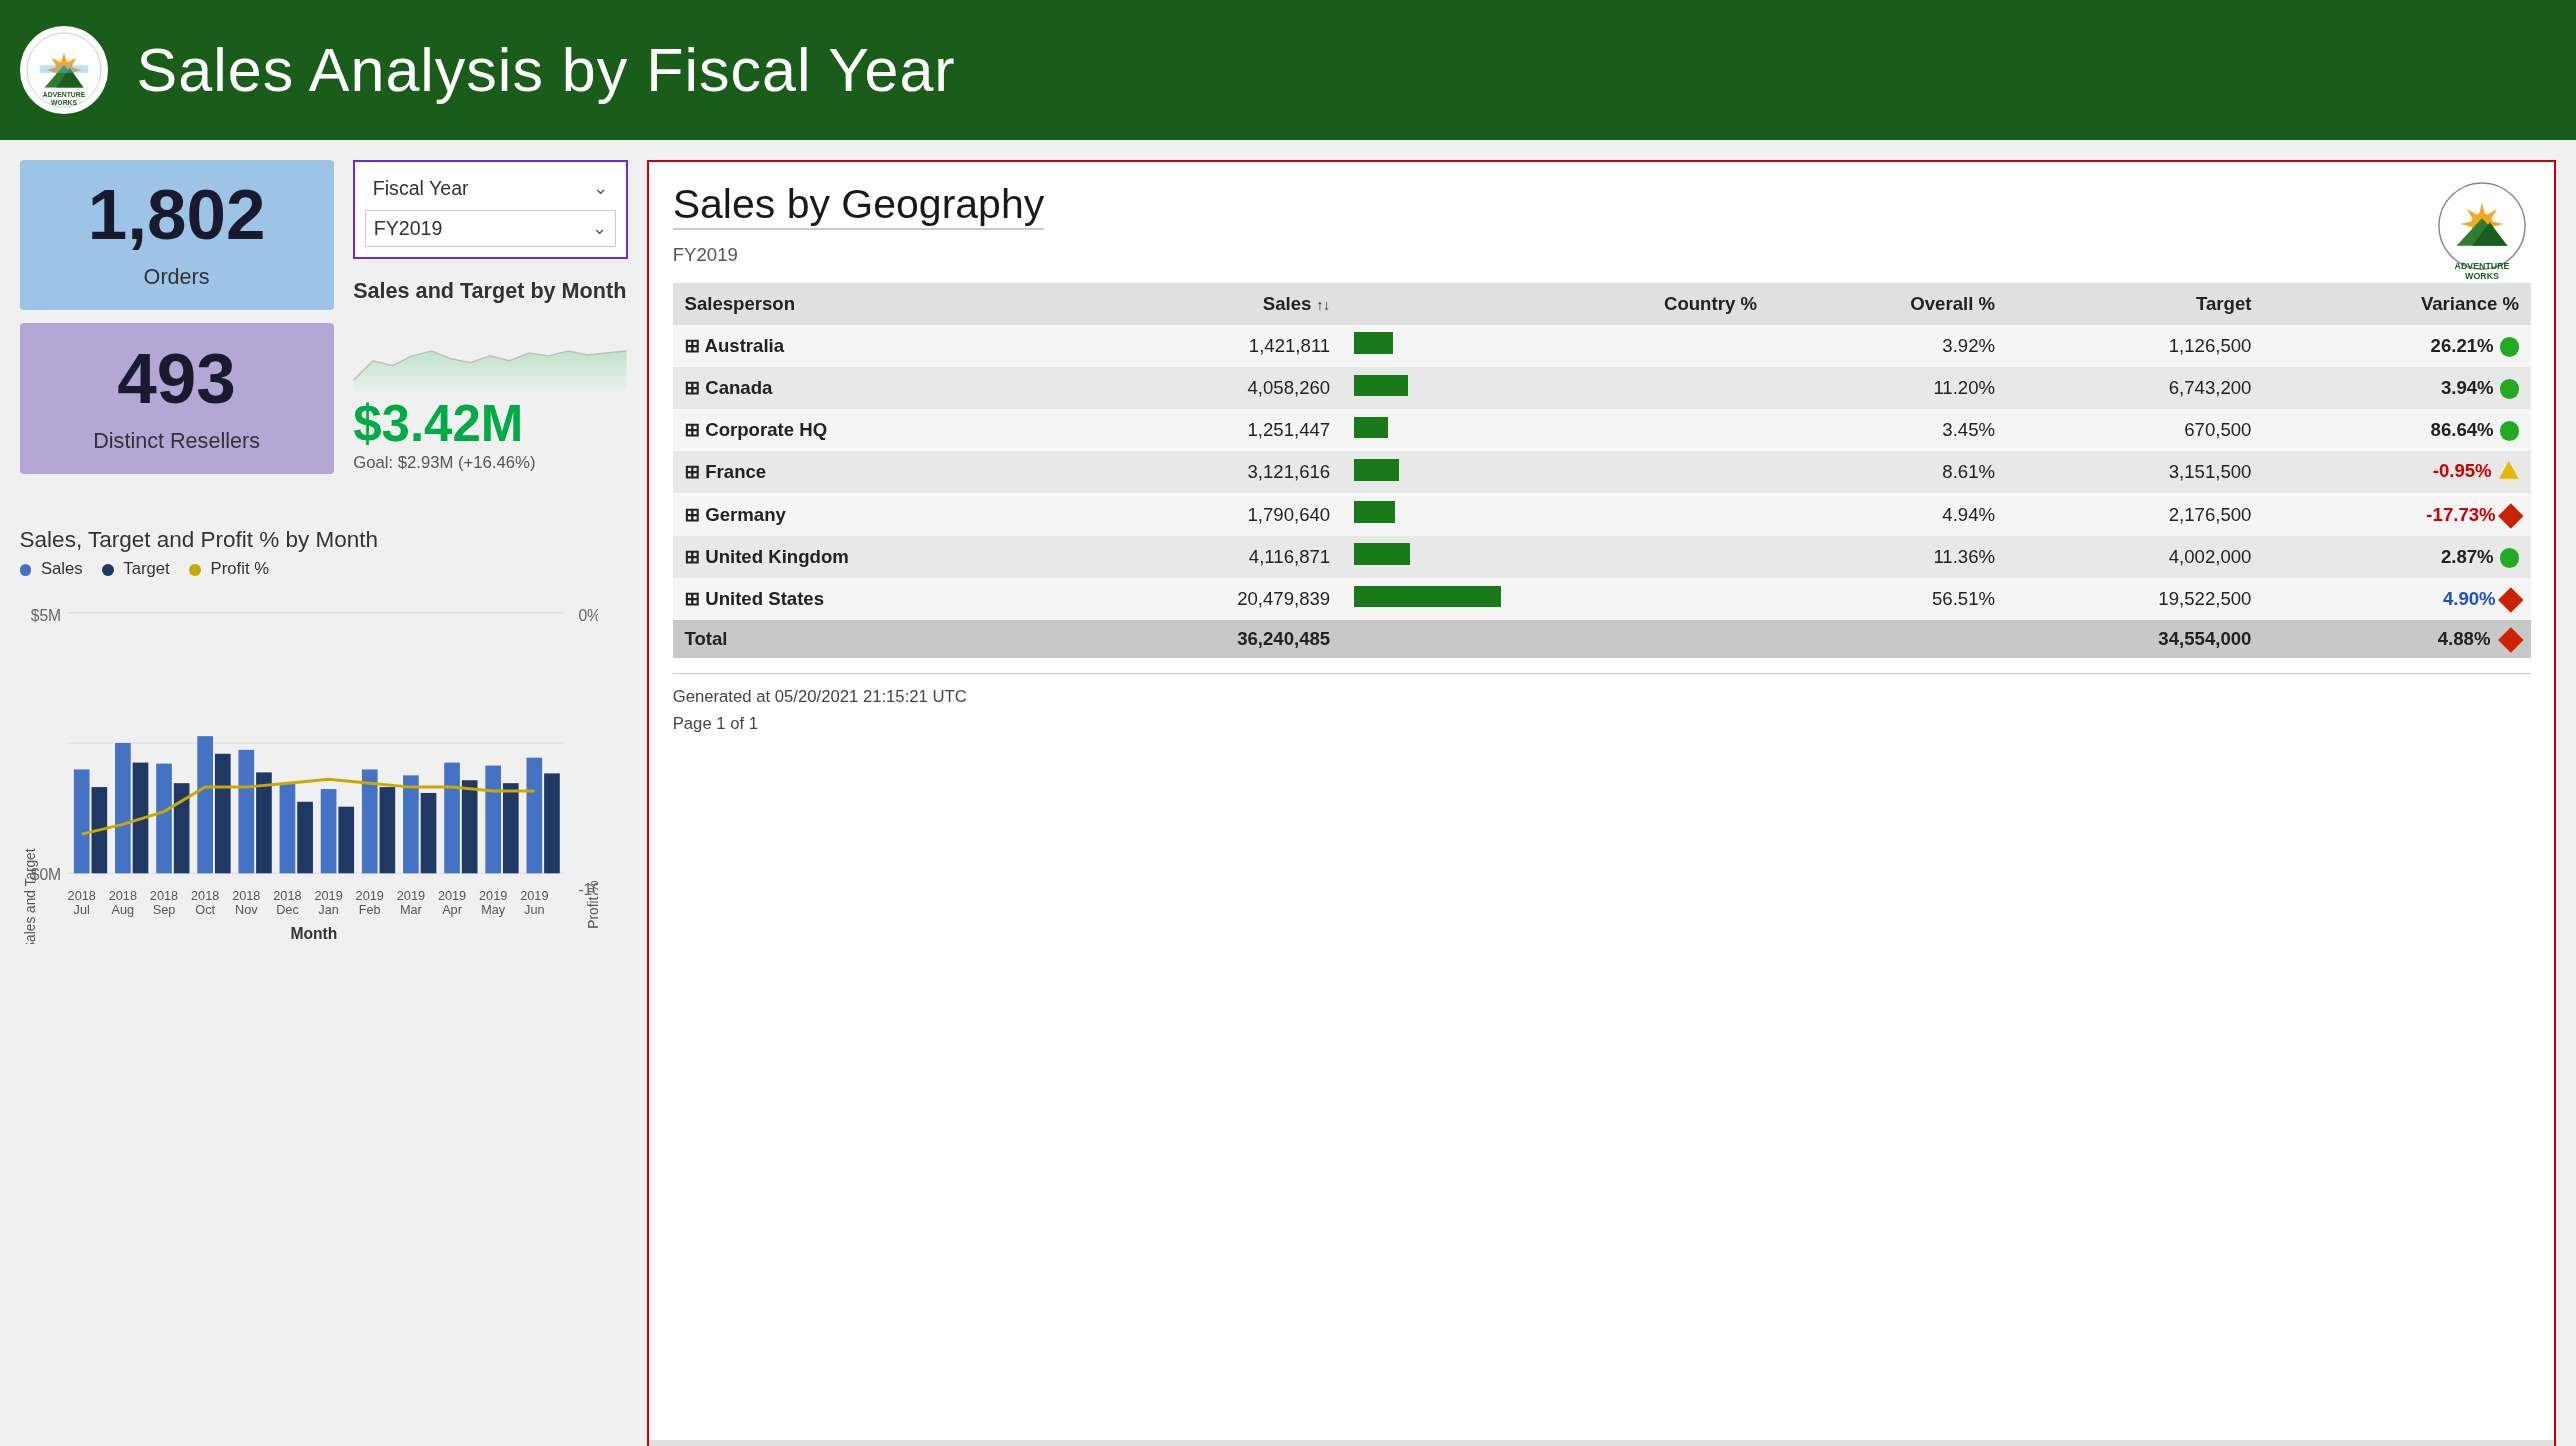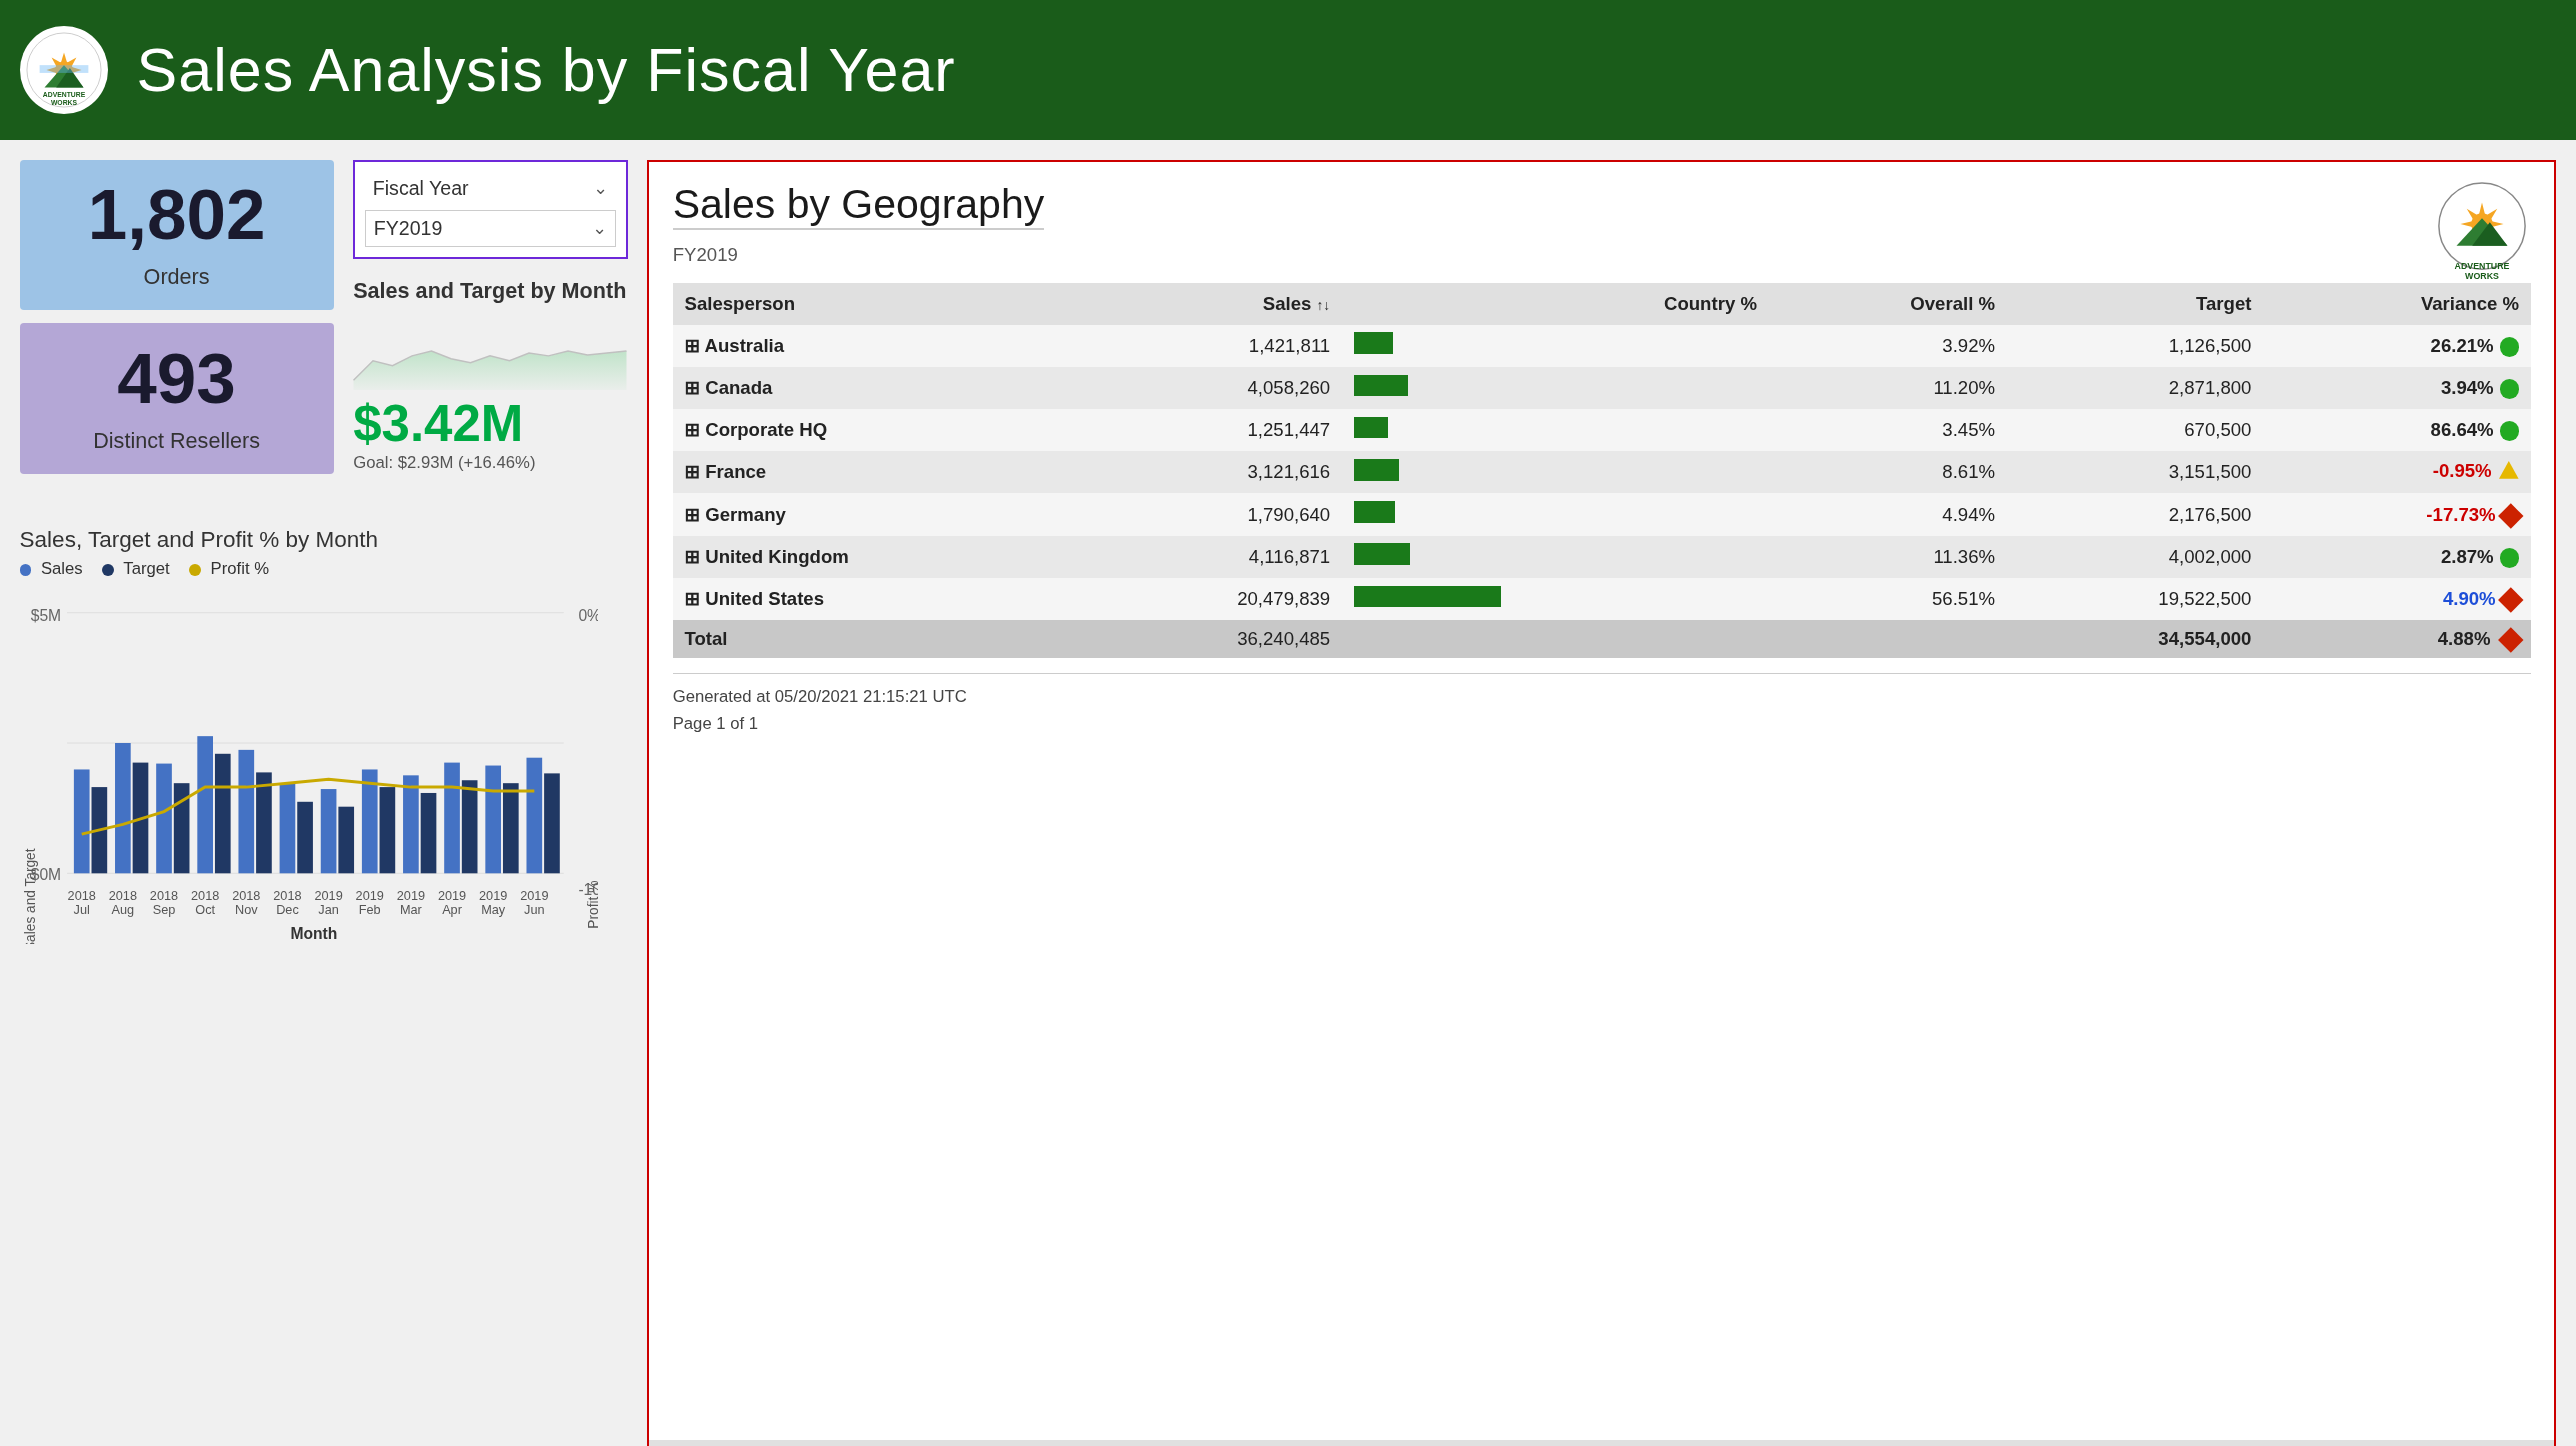--- a/index.html
+++ b/index.html
@@ -465,21 +465,21 @@
             <td class="right">3.92%</td>
             <td class="right">1,126,500</td>
             <td class="right"><span style="color:#222;font-weight:700;">26.21%</span><span style="display:inline-block;width:19.6px;height:19.6px;background:#22aa22;border-radius:50%;vertical-align:middle;margin-left:5.9px;"></span></td>
           </tr>
           <tr>
             <td><strong>⊞ Canada</strong></td>
             <td class="right">4,058,260</td>
             <td><div class="bar" style="width:54px;"></div></td>
             <td class="right"></td>
             <td class="right">11.20%</td>
-            <td class="right">2,871,800</td>
+            <td class="right">6,743,200</td>
             <td class="right"><span style="color:#222;font-weight:700;">3.94%</span><span style="display:inline-block;width:19.6px;height:19.6px;background:#22aa22;border-radius:50%;vertical-align:middle;margin-left:5.9px;"></span></td>
           </tr>
           <tr>
             <td><strong>⊞ Corporate HQ</strong></td>
             <td class="right">1,251,447</td>
             <td><div class="bar" style="width:34px;"></div></td>
             <td class="right"></td>
             <td class="right">3.45%</td>
             <td class="right">670,500</td>
             <td class="right"><span style="color:#222;font-weight:700;">86.64%</span><span style="display:inline-block;width:19.6px;height:19.6px;background:#22aa22;border-radius:50%;vertical-align:middle;margin-left:5.9px;"></span></td>
@@ -520,21 +520,21 @@
             <td class="right"></td>
             <td class="right">56.51%</td>
             <td class="right">19,522,500</td>
             <td class="right"><span style="color:#1d4ed8;font-weight:700;text-align:center;">4.90%</span><span style="display:inline-block;width:17.6px;height:17.6px;background:#cc2200;transform:rotate(45deg);vertical-align:middle;margin-left:5.9px;"></span></td>
           </tr>
         </tbody>
       <tfoot id="geo-table-foot">
 
       <tr>
     <td style="font-weight:700;">Total</td>
-    <td class="right" style="font-weight:400;">36,240,485</td>
+    <td class="right" style="font-weight:700;">36,240,485</td>
     <td></td>
     <td></td>
     <td></td>
     <td class="right" style="font-weight:700;">34,554,000</td>
     <td class="right" style="font-weight:700;">4.88% <span style="display:inline-block;width:17.6px;height:17.6px;background:#cc2200;transform:rotate(45deg);vertical-align:middle;margin-left:5.9px;"></span></td>
   </tr>
         </tfoot>
     </table>
 
     <div class="footer-text">

